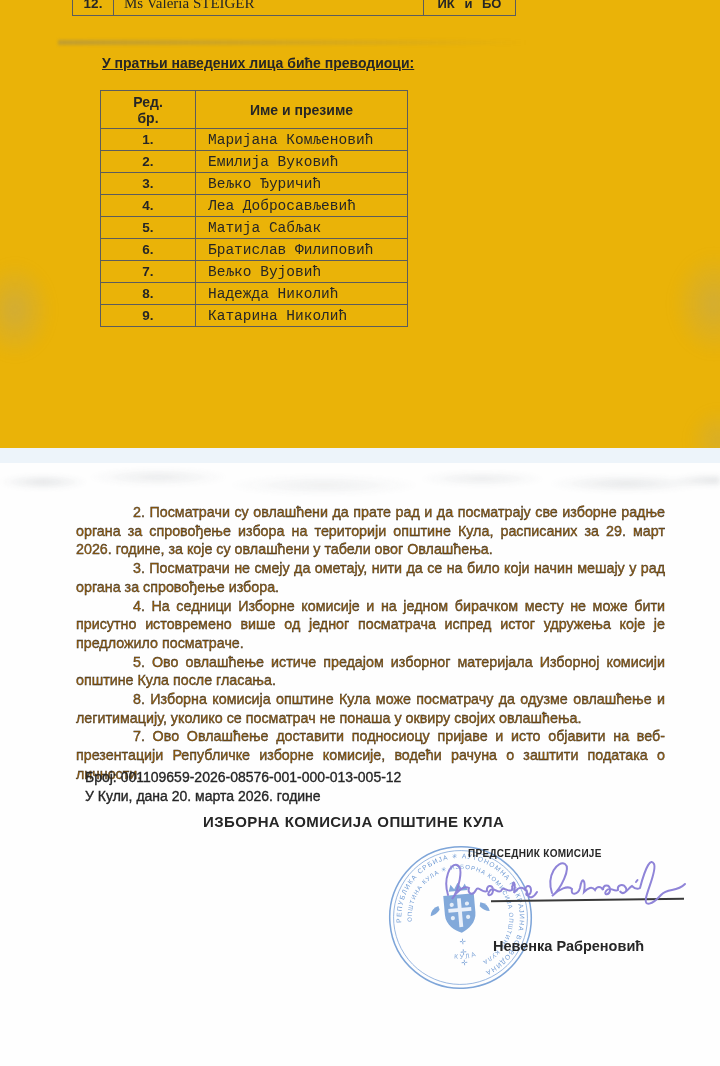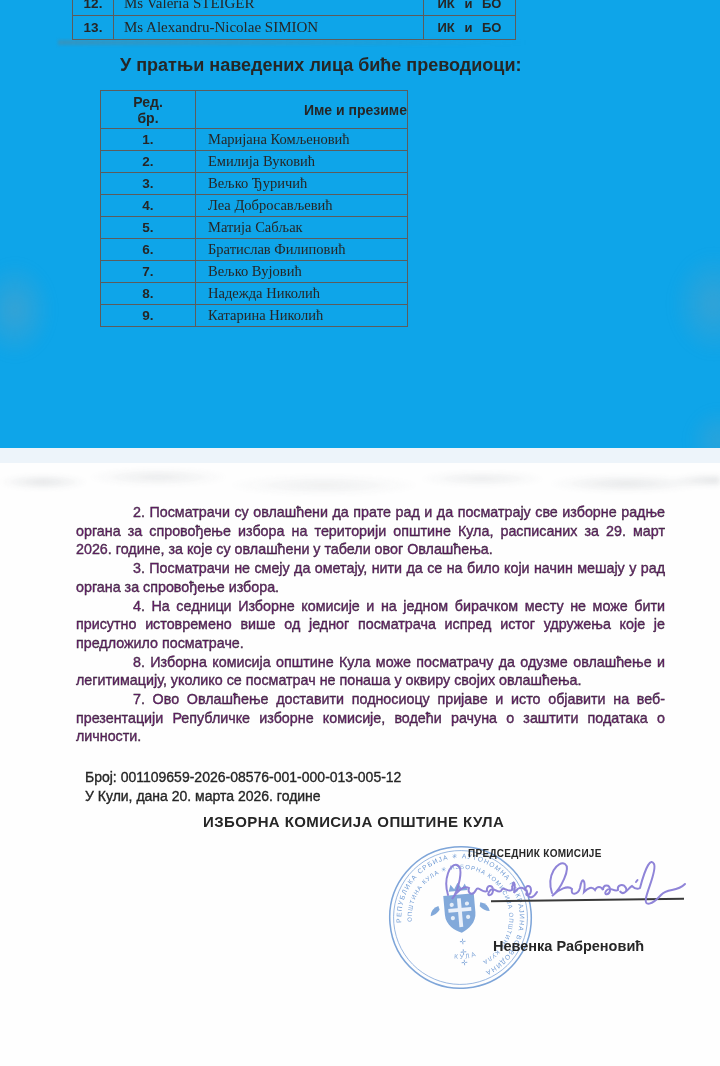--- a/index.html
+++ b/index.html
@@ -4,21 +4,21 @@
 <style>
   * { margin:0; padding:0; box-sizing:border-box; }
   html,body { width:720px; height:1066px; }
   body {
     position:relative; overflow:hidden; background:#ffffff;
     font-family:"Liberation Sans", sans-serif; color:#262626;
   }
   .abs { position:absolute; }
 
   
-  .page1 { left:0; top:0; width:720px; height:448px; background:#0ea5e9; }
+  .page1 { left:0; top:0; width:720px; height:448px; background:#eab308; }
   .page2 { left:0; top:463px; width:720px; height:603px; background:#fefefe; }
   .gap-band { left:0; top:448px; width:720px; height:15px; }
 
   
   .noise { pointer-events:none; }
   .noise-l  { left:-22px; top:262px; width:74px;  height:96px;
               background:radial-gradient(closest-side, rgba(150,158,165,.30), transparent); filter:blur(6px); }
   .noise-r  { left:672px; top:252px; width:84px;  height:104px;
               background:radial-gradient(closest-side, rgba(150,158,165,.28), transparent); filter:blur(6px); }
   .noise-r2 { left:688px; top:408px; width:60px;  height:64px;
@@ -42,54 +42,49 @@
   .observers-table table { border:1.5px solid #454545; }
   .observers-table tr { height:24px; }
   .observers-table td.num   { width:41px;  text-align:center; font-size:13.5px; font-weight:600; }
   .observers-table td.name  { width:310px; font-family:"Liberation Serif", serif; font-size:15px; padding-left:10px; }
   .observers-table td.marks { width:92px;  text-align:center; font-size:13px; font-weight:700; word-spacing:6px; }
 
   .translators-table { left:68px; top:90px;padding-left:32px; }
   .translators-table table { border:1.5px solid #454545; }
   .translators-table th { height:38px; font-size:14px; font-weight:700; text-align:center; line-height:16px; }
   .translators-table th.num  { width:95px; }
-  .translators-table th.name { width:212px;text-align:right; }
+  .translators-table th.name { width:212px; }
   .translators-table tr.row { height:22px; }
   .translators-table td.num  { text-align:center; font-size:13.5px; font-weight:600; }
-  .translators-table td.name { font-family:Liberation Serif, serif; font-size:14.5px; padding-left:12px; }
+  .translators-table td.name { font-family:Liberation Mono, monospace; font-size:14.5px; padding-left:12px; }
 
   
   .semi { -webkit-text-stroke:0.35px #262626; }
-  .intro-line { left:120px; top:55px; font-size:18px; font-weight:700; }
+  .intro-line { left:102px; top:55px; font-size:14px; font-weight:700;text-decoration:underline; }
   .paragraphs { left:76px; top:503px; width:589px; }
-  .paragraphs p { font-size:14.3px; line-height:18.7px; text-align:justify; text-indent:57px; color:#701a75; }
+  .paragraphs p { font-size:14.3px; line-height:18.7px; text-align:justify; text-indent:57px; color:#a16207; }
   .ref-block { left:85px; top:768px; font-size:14px; line-height:18.6px; }
   .commission-heading { left:203px; top:813px; font-size:15px; font-weight:700; letter-spacing:.4px; z-index:3;text-align:center; }
   .president-heading  { left:468px; top:848px; font-size:10px; font-weight:700; letter-spacing:.3px; z-index:3; }
   .president-name     { left:493px; top:938px; font-size:14.5px; font-weight:700; z-index:3; }
   .sig-underline { left:491px; top:899px; width:193px; height:2px; background:#3a3a3a; transform:rotate(-0.8deg); z-index:3; }
   .signature-svg { left:440px; top:855px; z-index:4; }
   .stamp-svg { left:384px; top:841px; z-index:1; transform:rotate(-5deg); opacity:.88; }
 </style>
 </head>
 <body>
 
 <div class="abs page1">
 
   <div class="abs observers-table">
     <table>
       <tbody>
           <tr>
             <td class="num">12.</td>
             <td class="name">Ms Valeria STEIGER</td>
-            <td class="marks">ИК и БО</td>
-          </tr>
-          <tr>
-            <td class="num">13.</td>
-            <td class="name">Ms Alexandru-Nicolae SIMION</td>
             <td class="marks">ИК и БО</td>
           </tr>
         </tbody>
     </table>
   </div>
   <div class="abs noise table1-smear"></div>
 
   <div class="abs intro-line">У пратњи наведених лица биће преводиоци:</div>
 
   <div class="abs translators-table">
@@ -151,20 +146,21 @@
 
 <div class="abs gap-band" id="gap-band" style="background: rgb(237, 244, 250);"></div>
 
 <div class="abs page2"></div>
 <div class="abs noise band-mottle"></div>
 
 <div class="abs paragraphs semi">
     <p>2. Посматрачи су овлашћени да прате рад и да посматрају све изборне радње органа за спровођење избора на територији општине Кула, расписаних за 29. март 2026. године, за које су овлашћени у табели овог Овлашћења.</p>
     <p>3. Посматрачи не смеју да ометају, нити да се на било који начин мешају у рад  органа за спровођење избора.</p>
     <p>4. На седници Изборне комисије и на једном бирачком месту не може бити присутно истовремено више од једног посматрача испред истог удружења које је предложило посматраче.</p>
+    <p>5. Ово овлашћење истиче предајом изборног материјала Изборној комисији општине Кула после гласања.</p>
     <p>8. Изборна комисија општине Кула може посматрачу да одузме овлашћење и легитимацију, уколико се посматрач не понаша у оквиру својих овлашћења.</p>
     <p>7. Ово Овлашћење доставити подносиоцу пријаве и исто објавити на веб-презентацији Републичке изборне комисије, водећи рачуна о заштити података о личности.</p>
   </div>
 
 <div class="abs ref-block semi">
   <div>Број: 001109659-2026-08576-001-000-013-005-12</div>
   <div>У Кули, дана 20. марта 2026. године</div>
 </div>
 
 <div class="abs commission-heading">ИЗБОРНА КОМИСИЈА ОПШТИНЕ КУЛА</div>

